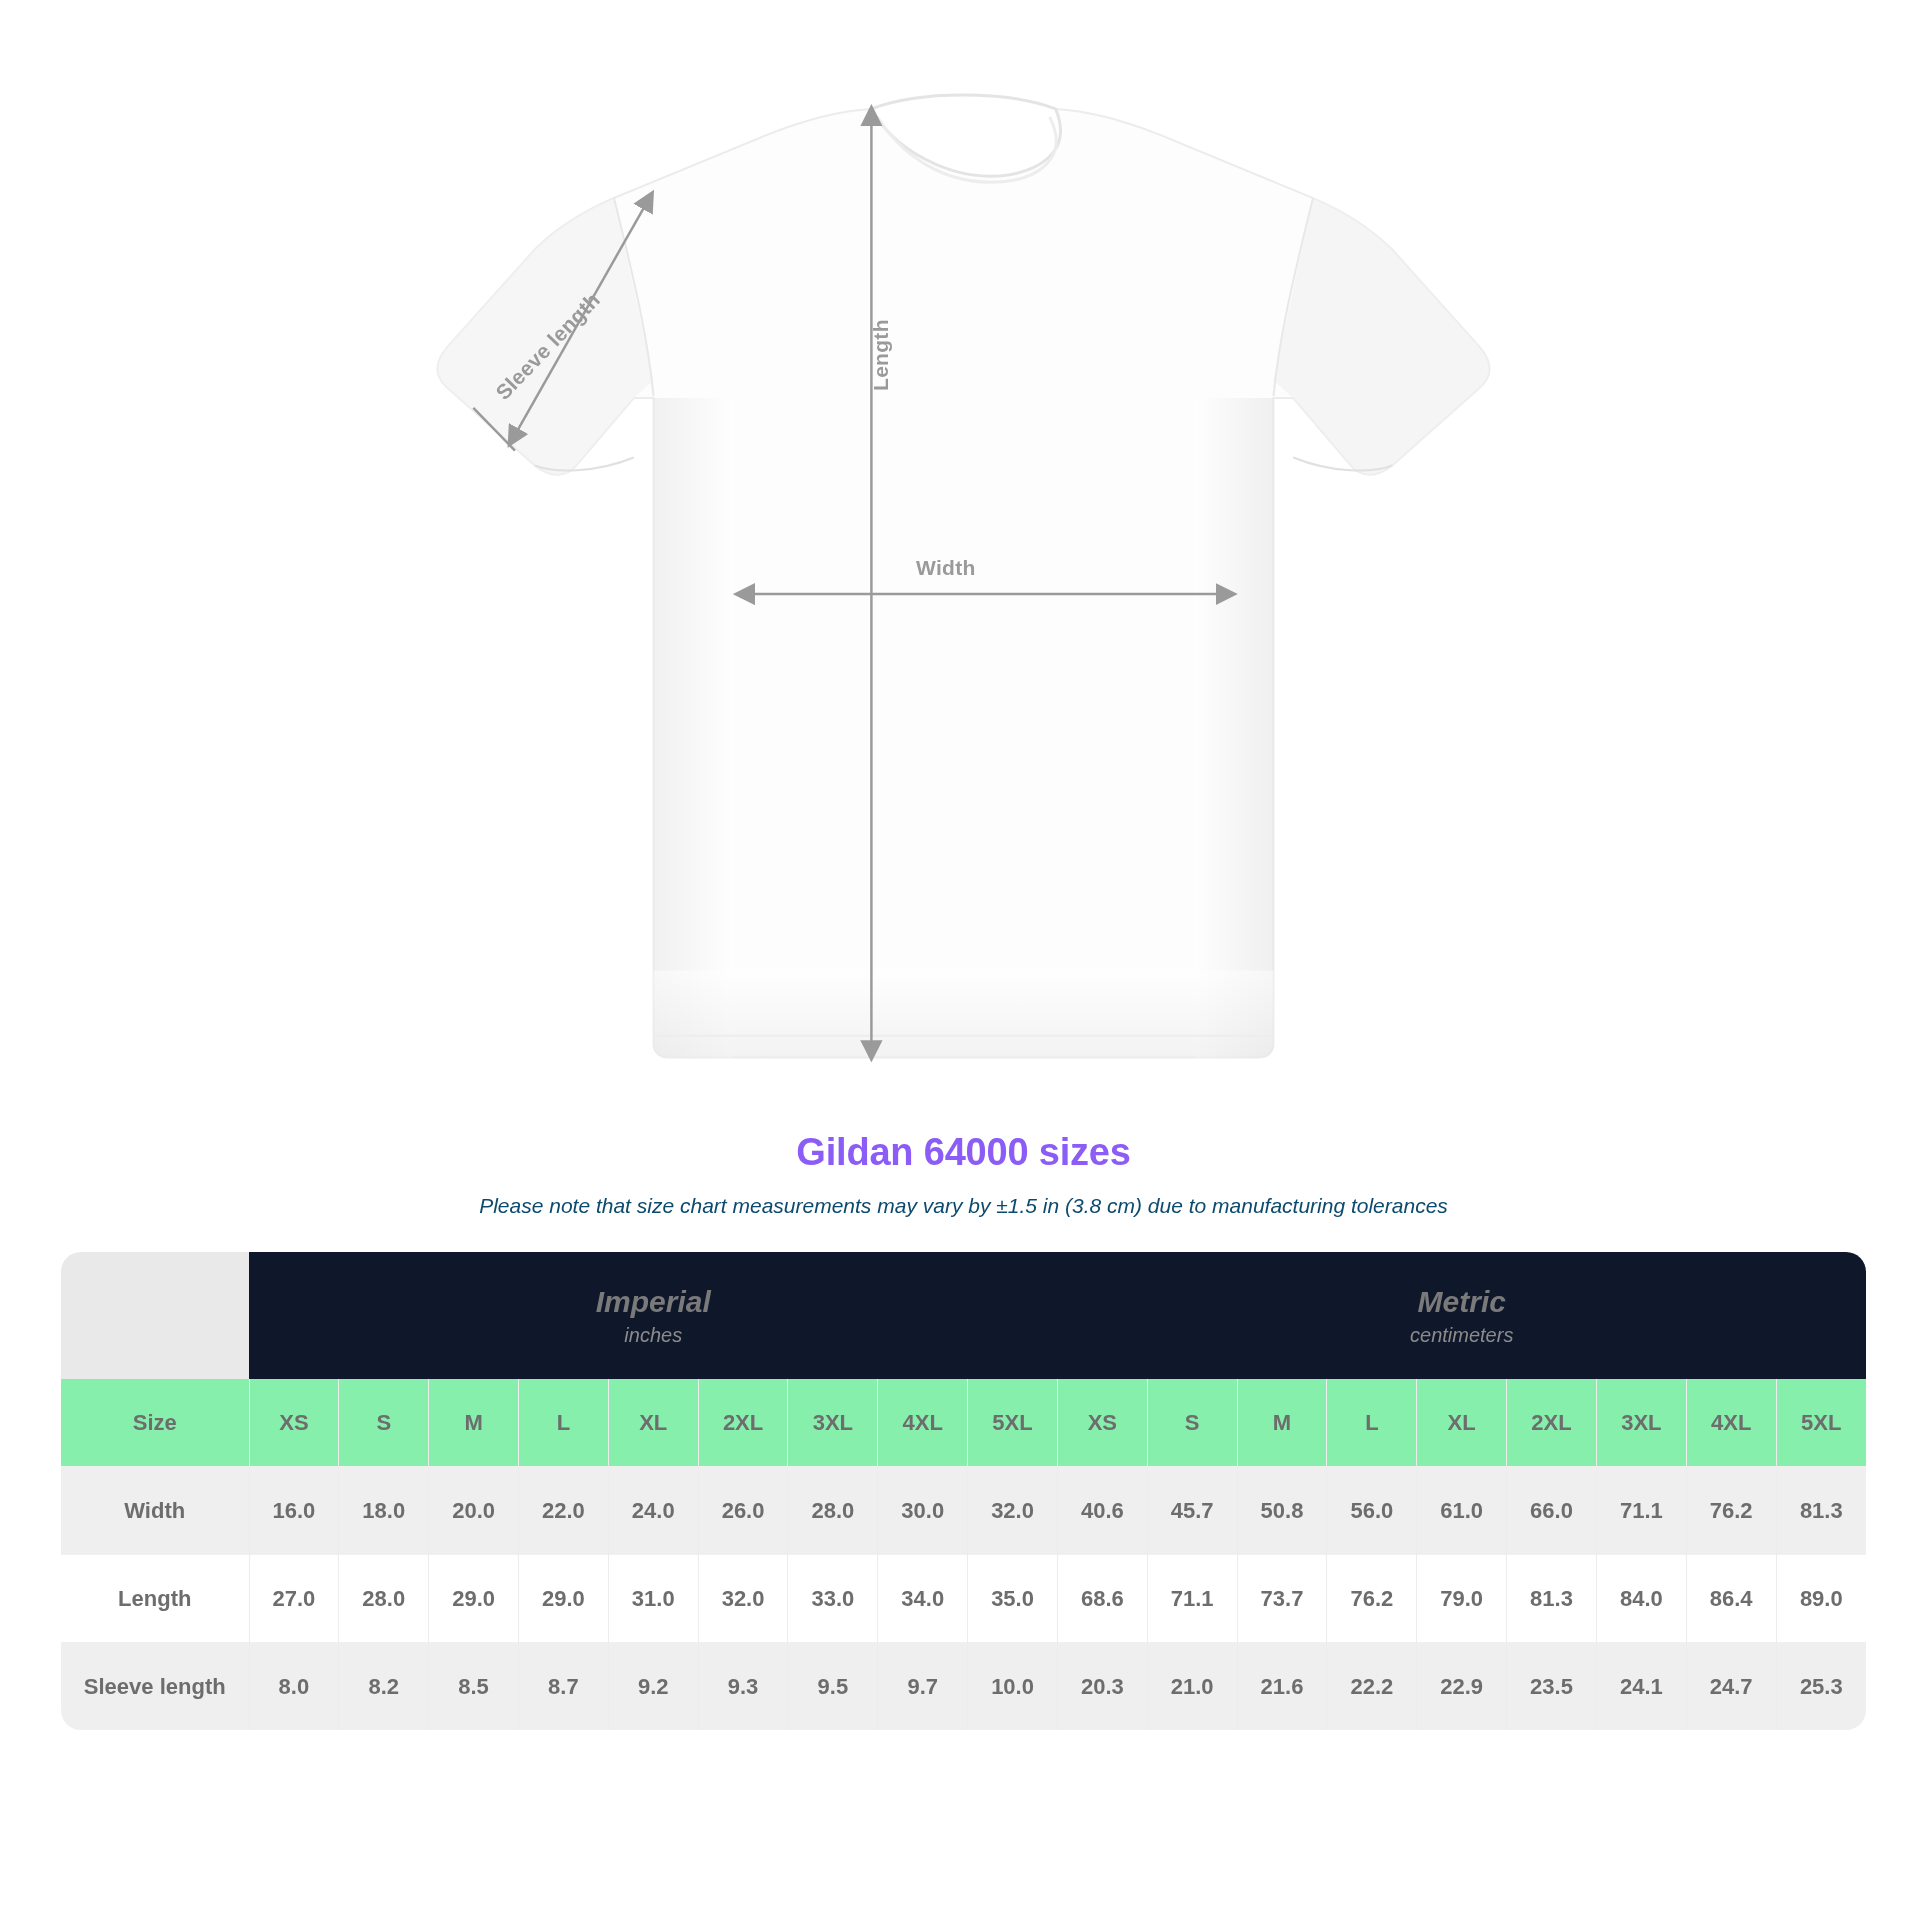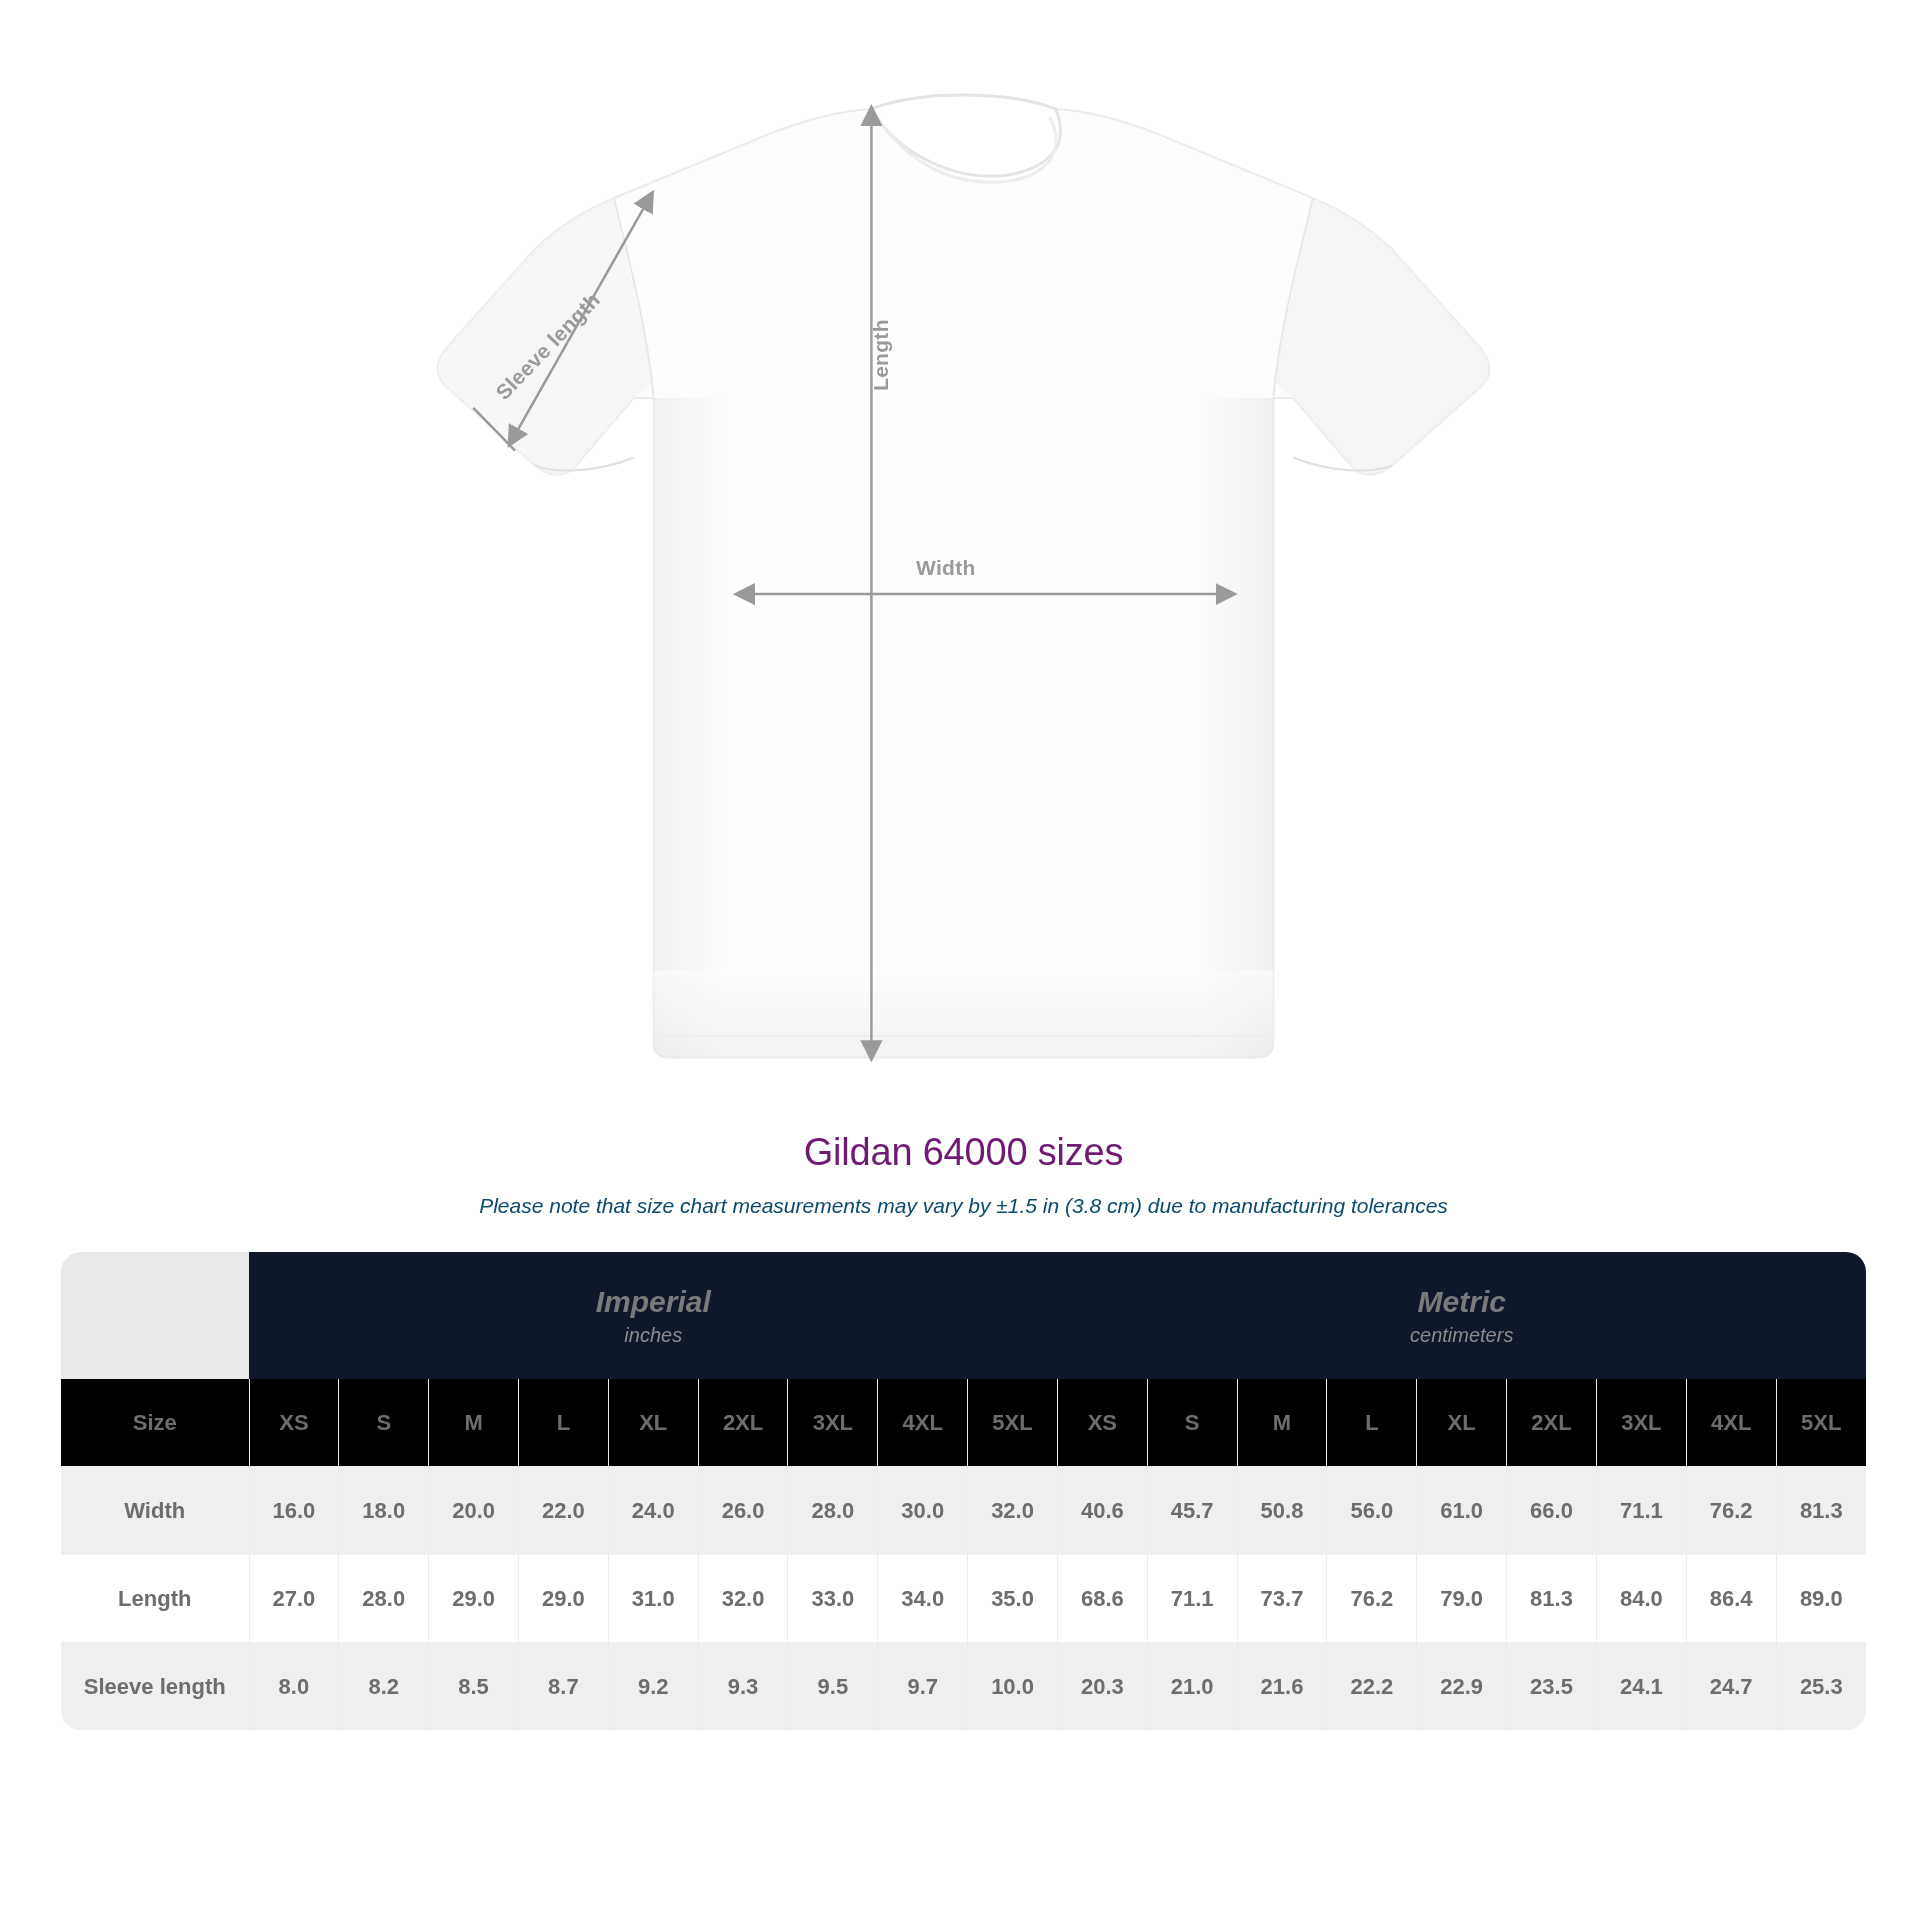--- a/index.html
+++ b/index.html
@@ -57,22 +57,22 @@
     transform-origin: left top;
   }
 
   
   .title-block {
     text-align: center;
     margin-top: 22px;
   }
   .chart-title {
     font-size: 38px;
-    font-weight: normal;
-    color: #701a75;
+    font-weight: bold;
+    color: #8b5cf6;
     margin: 12px;
     letter-spacing: -0.2px;
   }
   .chart-note {
     font-size: 21px;
     font-style: italic;
     color: #0c4a6e;
     margin-top: 20px;
   }
 
@@ -111,21 +111,21 @@
     line-height: 1.1;
   }
   .unit-sub {
     font-size: 20px;
     font-style: italic;
     font-weight: normal;
     color: #8b8b8b;
     margin-top: 6px;
   }
   .head-row td {
-    background: #000000;
+    background: #86efac;
     height: 87px;
     font-size: 23px;
     color: #6d6d6d;
     border-right: 1px solid #ececec;
   }
   .head-row td:last-child { border-right: none; }
   .data-row td {
     height: 87px;
     border-right: 1px solid #ececec;
     border-top: 1px solid #f0f0f0;

